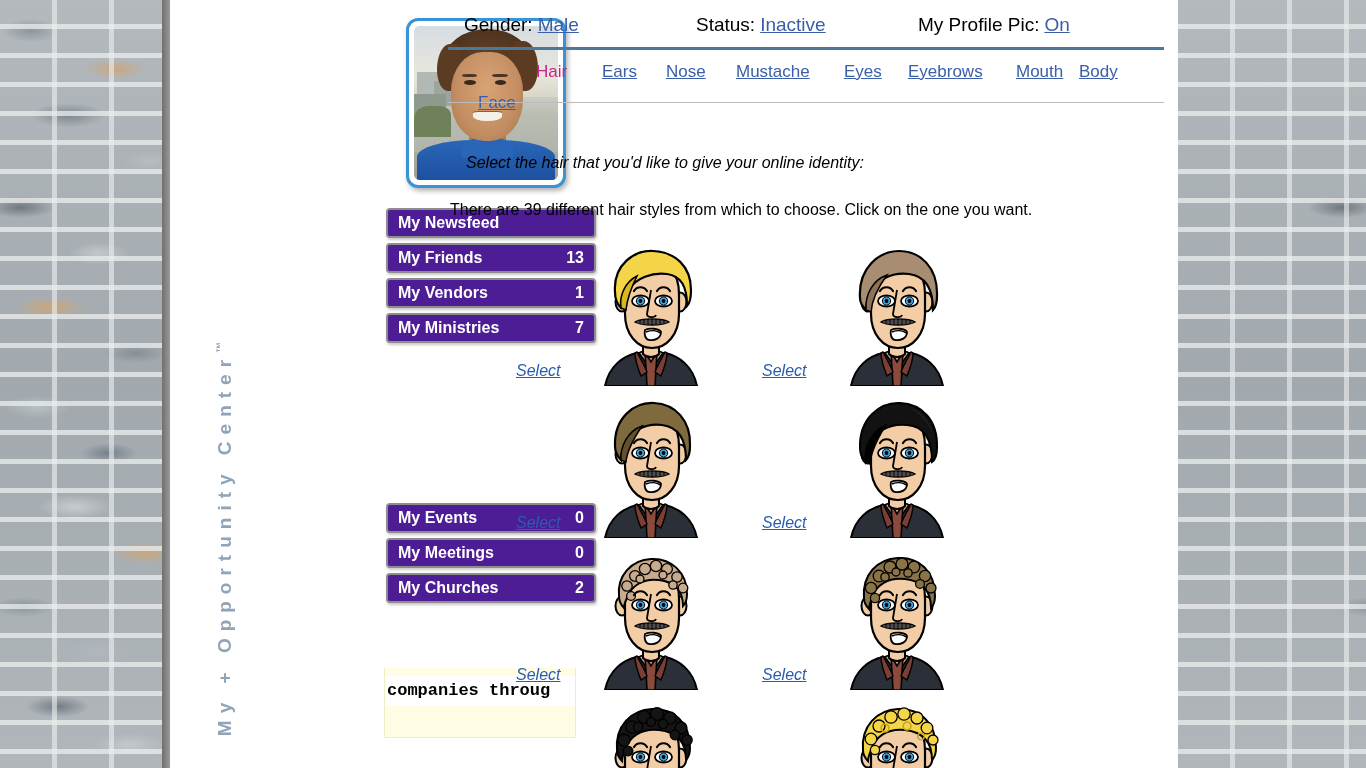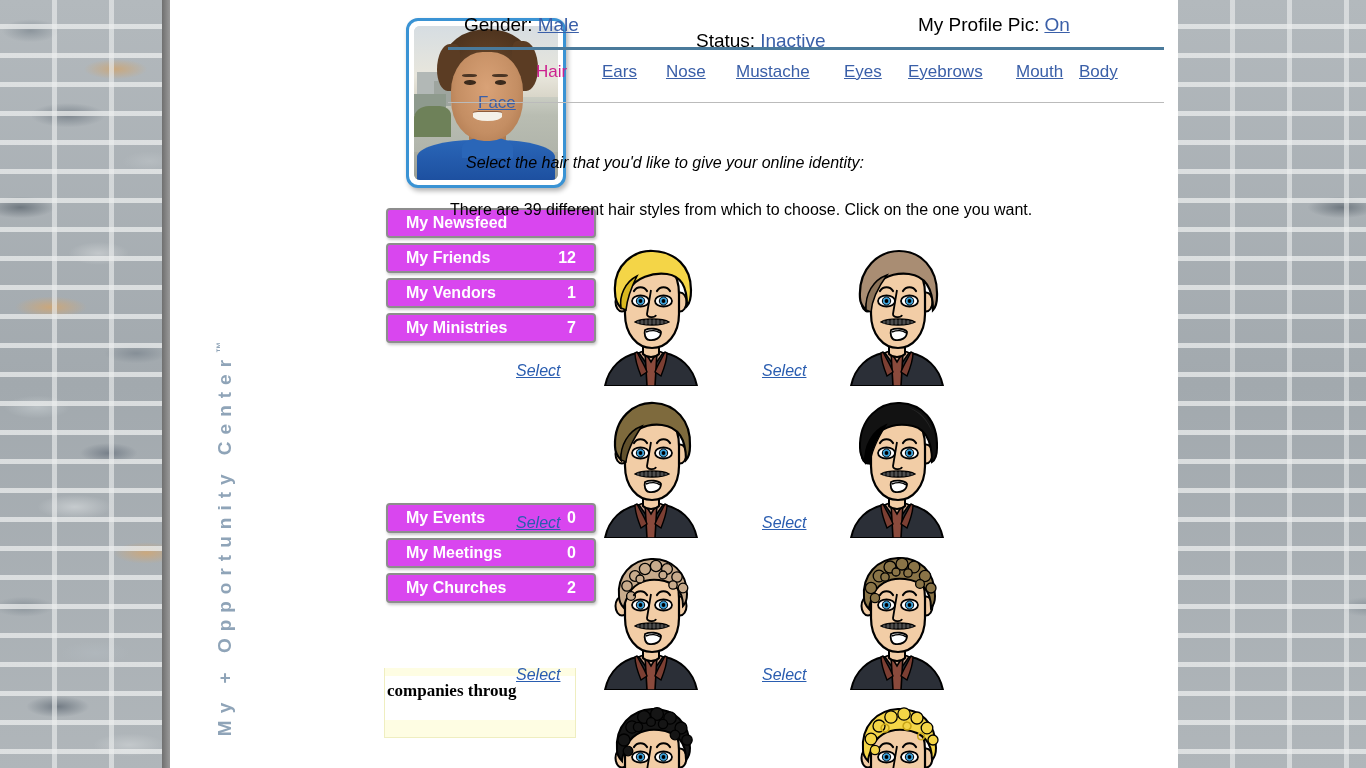--- a/index.html
+++ b/index.html
@@ -151,28 +151,28 @@
   .ph-collar{ position:absolute; left:33%; bottom:14%; width:36%; height:14%;
               background:#2a66b8; border-radius: 50% 50% 0 0; }
 
   
   .btn-group { position: absolute; left: 172px; width: 210px; }
   .navbtn {
     position: relative;
     box-sizing: border-box;
     width: 210px; height: 30px;
     margin-bottom: 5px;
-    background: #d946ef;
+    background: #4c1d95;
     border: 2px solid #8d8d8d;
     border-radius: 4px;
     color: #ffffff;
     font-size: 16px;
     font-weight: bold;
     line-height: 26px;
-    padding: 0 18px;
+    padding: 0 10px;
     display: flex;
     align-items: center;
     justify-content: space-between;
     cursor: pointer;
     box-shadow: 1px 2px 3px rgba(0,0,0,0.22);
     font-family: "Liberation Sans", sans-serif;
   }
   .navbtn .lbl   { white-space: nowrap; }
   .navbtn .count { white-space: nowrap; }
 
@@ -198,29 +198,29 @@
     box-sizing: border-box;
     width: 192px; height: 70px;
     background: #fefde3;
     border: 1px solid #efeec0;
     border-top: none;
     padding: 8px 0 0 0;
     overflow: hidden;
   }
   .solution-strip {
     background: #ffffff;
-    height: 44px;
+    height: 30px;
     line-height: 30px;
     overflow: hidden;
     white-space: nowrap;
     font-size: 17px;
     font-weight: bold;
     color: #000000;
     padding-left: 2px;
-    font-family: Liberation Serif, serif;
+    font-family: Liberation Mono, monospace;
   }
 
   
   .main {
     position: absolute;
     left: 276px; top: 0;
     width: 724px; height: 768px;
   }
   .status-bar {
     position: absolute;
@@ -358,21 +358,21 @@
       </div>
     </div>
 
     <div class="btn-group" id="group1" style="top:208px;">
         <div class="navbtn">
           <span class="lbl">My Newsfeed</span>
           <span class="count"></span>
         </div>
         <div class="navbtn">
           <span class="lbl">My Friends</span>
-          <span class="count">12</span>
+          <span class="count">13</span>
         </div>
         <div class="navbtn">
           <span class="lbl">My Vendors</span>
           <span class="count">1</span>
         </div>
         <div class="navbtn">
           <span class="lbl">My Ministries</span>
           <span class="count">7</span>
         </div>
       </div>
@@ -399,21 +399,21 @@
       </div>
     </div>
   </div>
 
   <div class="main">
 
     <div class="status-bar">
       <div class="status-item" style="left:18px;">
         <span class="k">Gender:</span><span class="v">Male</span>
       </div>
-      <div class="status-item" style="left:250px;margin-top:16px;">
+      <div class="status-item" style="left:250px;">
         <span class="k">Status:</span><span class="v">Inactive</span>
       </div>
       <div class="status-item" style="left:472px;">
         <span class="k">My Profile Pic:</span><span class="v">On</span>
       </div>
     </div>
 
     <div class="rule-blue"></div>
 
     <div class="tabs" id="tabs">

